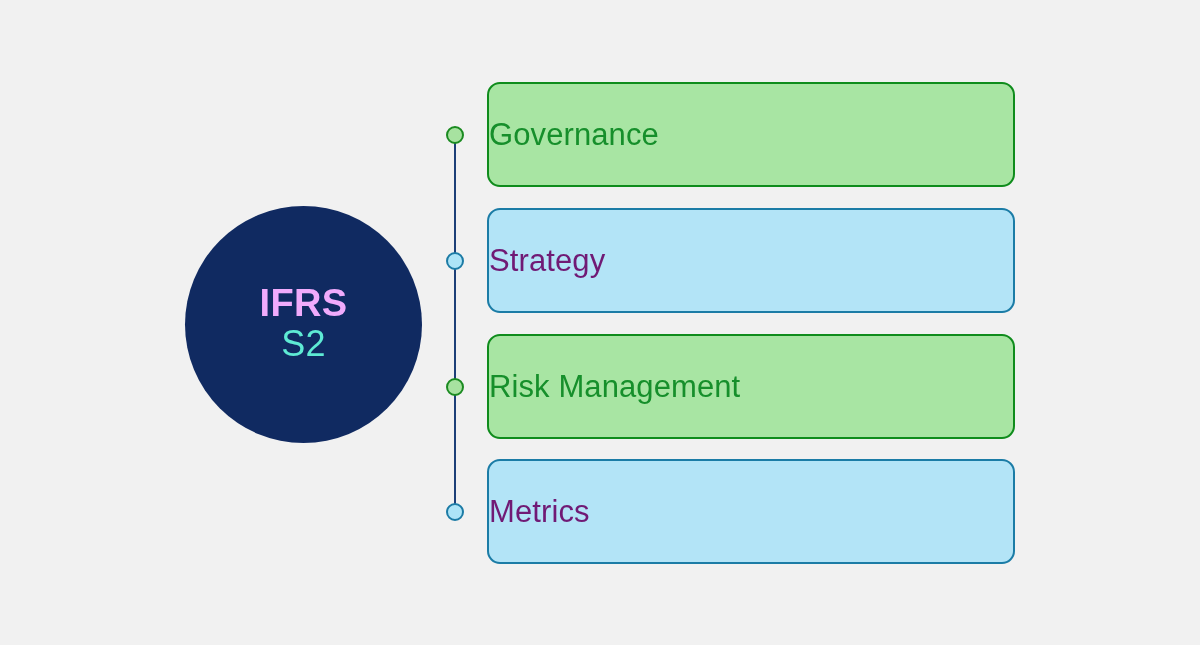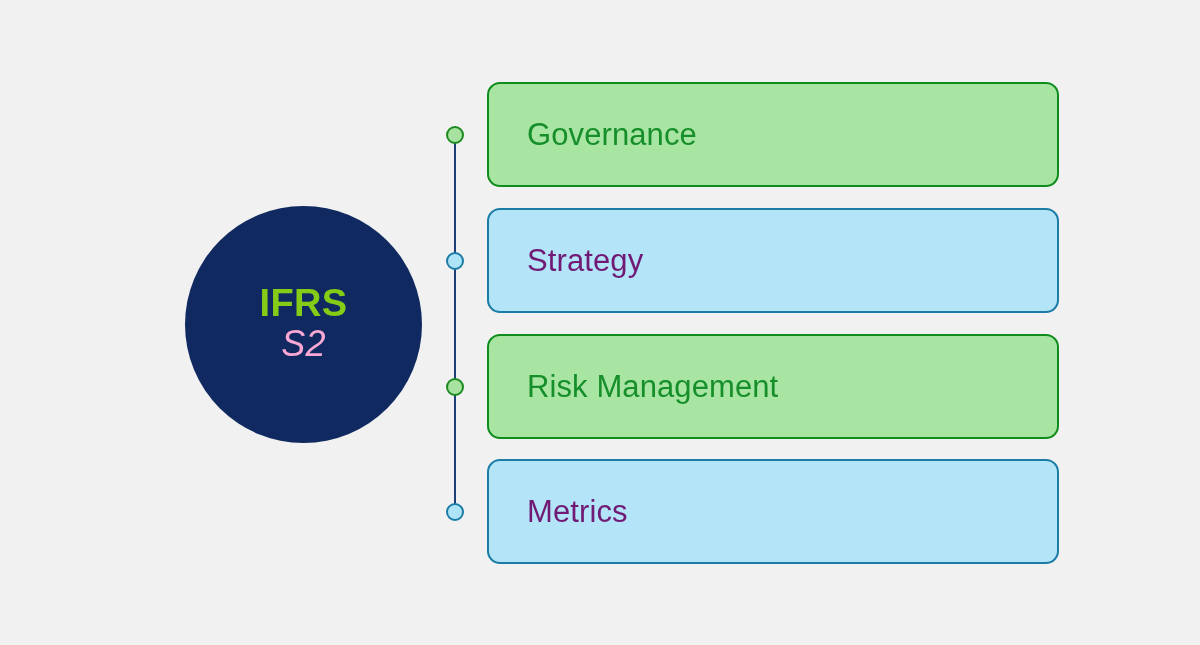--- a/index.html
+++ b/index.html
@@ -30,35 +30,34 @@
     height: 237px;
     border-radius: 50%;
     background: #102a61;
     display: flex;
     flex-direction: column;
     align-items: center;
     justify-content: center;
     box-sizing: border-box;
   }
   .hub-line1 {
-    color: #84cc16;
+    color: #f0abfc;
     font-size: 38px;
     font-weight: bold;
     line-height: 1.05;
     letter-spacing: 0.3px;
     text-align: right;
   }
   .hub-line2 {
-    color: #f9a8d4;
+    color: #5eead4;
     font-size: 36px;
     font-weight: normal;
     line-height: 1.12;
     letter-spacing: 0.3px;
     text-align: center;
-    font-style: italic;
   }
 
   
   .spine {
     position: absolute;
     left: 454px;
     top: 135px;
     width: 2px;
     height: 377px;
     background: #1d3f78;
@@ -79,29 +78,28 @@
   }
   .node-dot.blue {
     background: #ade4f7;
     border-color: #1c7ba5;
   }
 
   
   .pillar {
     position: absolute;
     left: 487px;
-    width: 572px;
+    width: 528px;
     height: 105px;
     border-radius: 13px;
     border-width: 2px;
     border-style: solid;
     box-sizing: border-box;
     display: flex;
     align-items: center;
-    padding-left: 38px;
   }
   .pillar-label {
     font-size: 31px;
     font-weight: normal;
     letter-spacing: 0.1px;
     white-space: nowrap;
   }
   .pillar.green {
     background: #a8e5a3;
     border-color: #0f8c1c;

